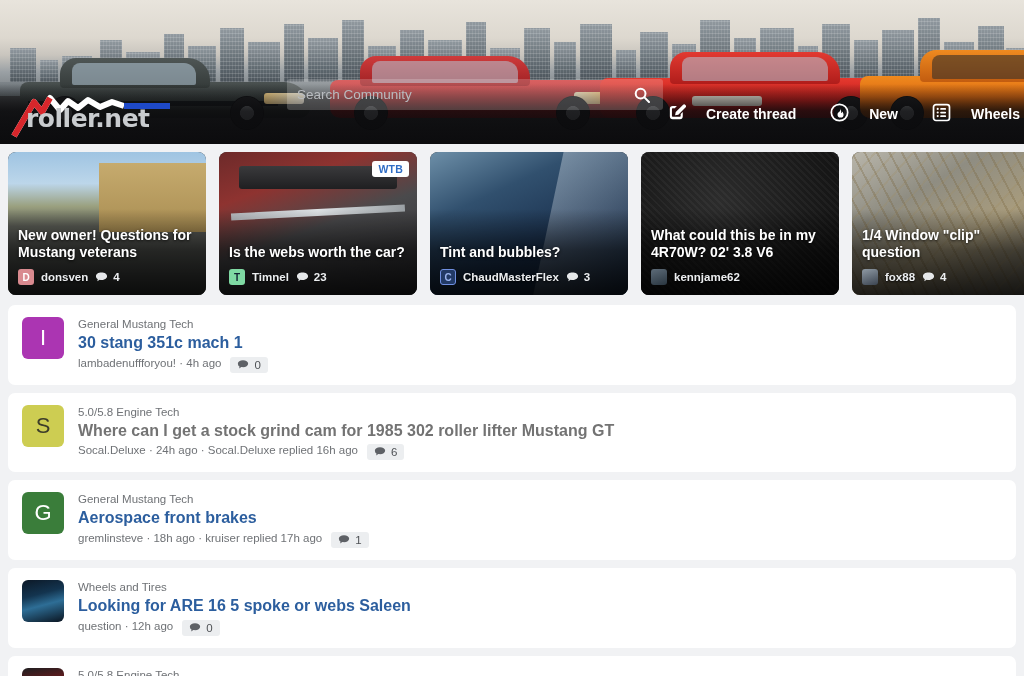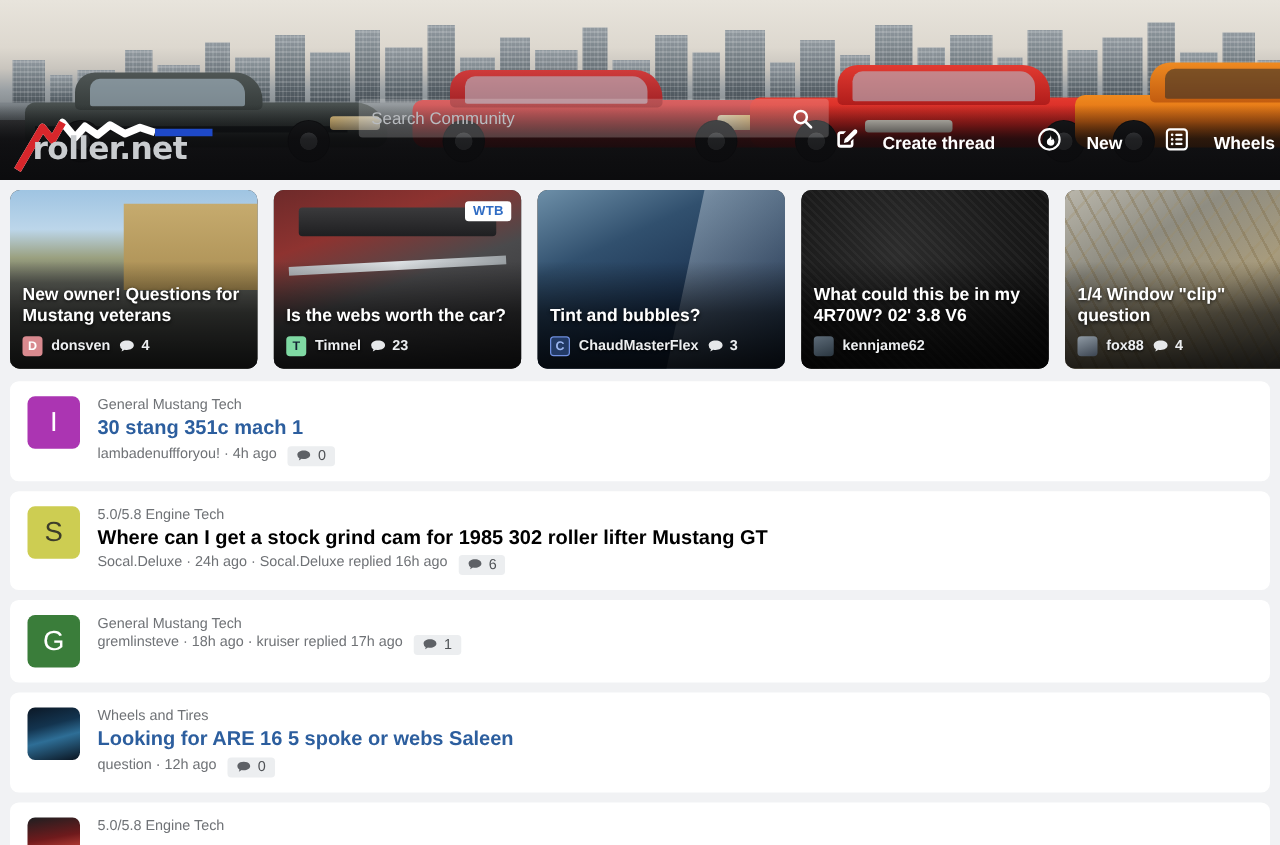--- a/index.html
+++ b/index.html
@@ -186,21 +186,21 @@
     font-size: 22px; font-weight: 400; color:#fff;
     font-family: "Liberation Sans", sans-serif;
   }
   .av.img-av { background-size: cover; background-position: center; }
   .av-ccog { background: linear-gradient(165deg,#0c1826 0%, #13344f 35%, #2e6e96 58%, #0a1420 100%); }
   .av-red  { background: linear-gradient(170deg,#1e1f21 0%, #6f1a1c 40%, #b23a33 62%, #2a2b2d 100%); }
   .tbody { flex: 1; min-width: 0; }
   .tcat { font-size: 11.5px; color:#6f7276; margin-bottom: 1px; line-height:1.3; }
   .ttitle { font-size: 16px; font-weight: 700; line-height: 1.3; margin-bottom: 3px; }
   .ttitle.unread { color:#2c5e9e; }
-  .ttitle.read   { color:#000000; }
+  .ttitle.read   { color:#737373; }
   .tmeta { display:flex; align-items:flex-start; gap: 9px; font-size: 11.5px; color:#6f7276; }
   .tmeta .txt { white-space: nowrap; }
   .reply-pill {
     display:inline-flex; align-items:center; gap:5px;
     background:#eceef0; border-radius: 3px; padding: 2px 7px;
     font-size: 11.5px; color:#4f5256; font-weight: 400;
   }
   .bubble { display:inline-block; }
 </style>
 </head>
@@ -451,20 +451,21 @@
           <span>6</span>
         </span>
       </div>
     </div>
   </div>
 
   <div class="trow">
     <div class="av" style="background:#3a7d3a;">G</div>
     <div class="tbody">
       <div class="tcat">General Mustang Tech</div>
+      <div class="ttitle unread">Aerospace front brakes</div>
       <div class="tmeta">
         <span class="txt">gremlinsteve · 18h ago · kruiser replied 17h ago</span>
         <span class="reply-pill">
           <svg width="12" height="12" viewBox="0 0 14 14">
             <path d="M1 5.6C1 3.3 3.6 1.6 7 1.6s6 1.7 6 4-2.6 4-6 4c-.7 0-1.3-.1-1.9-.2L2.4 11l.6-2A3.9 3.9 0 0 1 1 5.6z" fill="#5e6166"></path>
           </svg>
           <span>1</span>
         </span>
       </div>
     </div>

